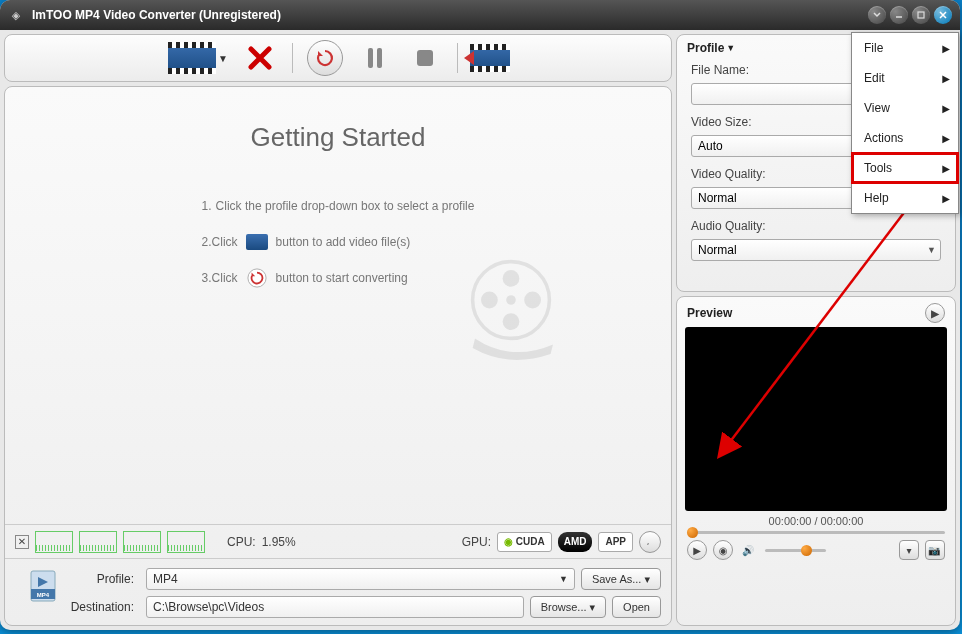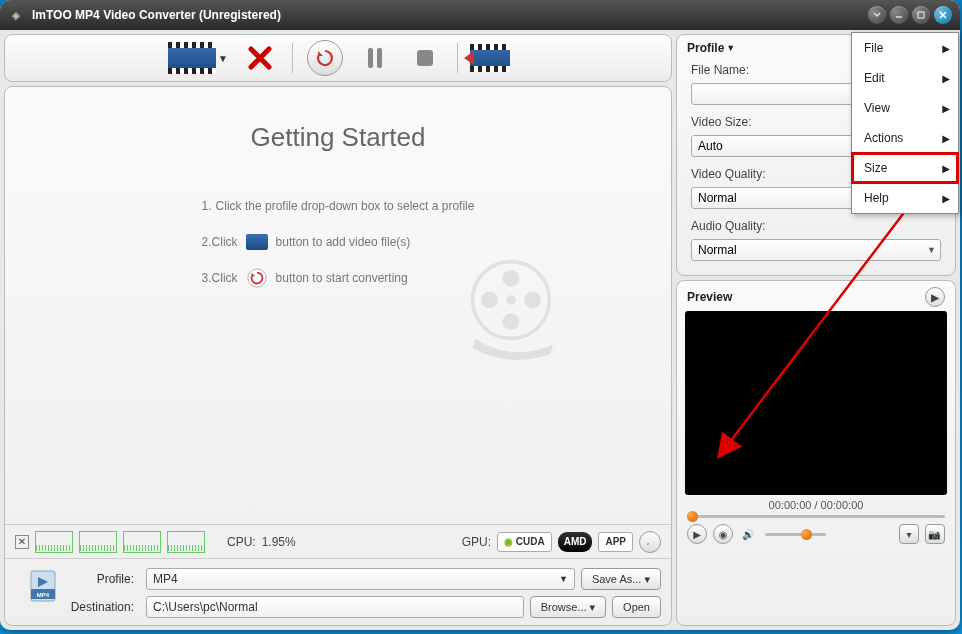--- a/index.html
+++ b/index.html
@@ -214,31 +214,31 @@
             <span class="plabel">Profile:</span>
             <div class="pinput">
                 <span>MP4</span>
                 <span style="margin-left:auto;font-size:9px;">▼</span>
               </div>
             <div class="btn-sm"><span>Save As...</span>&nbsp;▾</div>
           </div>
           <div class="prow">
             <span class="plabel">Destination:</span>
             <div class="pinput">
-                <span>C:\Users\pc\Normal</span>
+                <span>C:\Browse\pc\Videos</span>
               </div>
             <div class="btn-sm"><span>Browse...</span>&nbsp;▾</div>
             <div class="btn-sm">Open</div>
           </div>
         </div>
       </div>
     </div>
 
     <div class="right-col">
-      <div class="panel" style="padding-bottom:8px;">
+      <div class="panel" style="padding-bottom:24px;">
         <div class="panel-head">
             <span>Profile</span>
             <span class="drop">▼</span>
           </div>
         <div class="field-label">File Name:</div>
         <div class="field-input">
             <span></span>
           </div>
         <div class="field-label">Video Size:</div>
         <div class="field-input">
@@ -297,21 +297,21 @@
     </div>
   <div class="menu-item">
       <span>View</span>
       <span class="arr">▶</span>
     </div>
   <div class="menu-item">
       <span>Actions</span>
       <span class="arr">▶</span>
     </div>
   <div class="menu-item highlight">
-      <span>Size</span>
+      <span>Tools</span>
       <span class="arr">▶</span>
     </div>
   <div class="menu-item">
       <span>Help</span>
       <span class="arr">▶</span>
     </div>
 </div>
 
 <svg class="red-arrow" style="left:700px;top:165px;width:250px;height:300px;">
   <defs>

